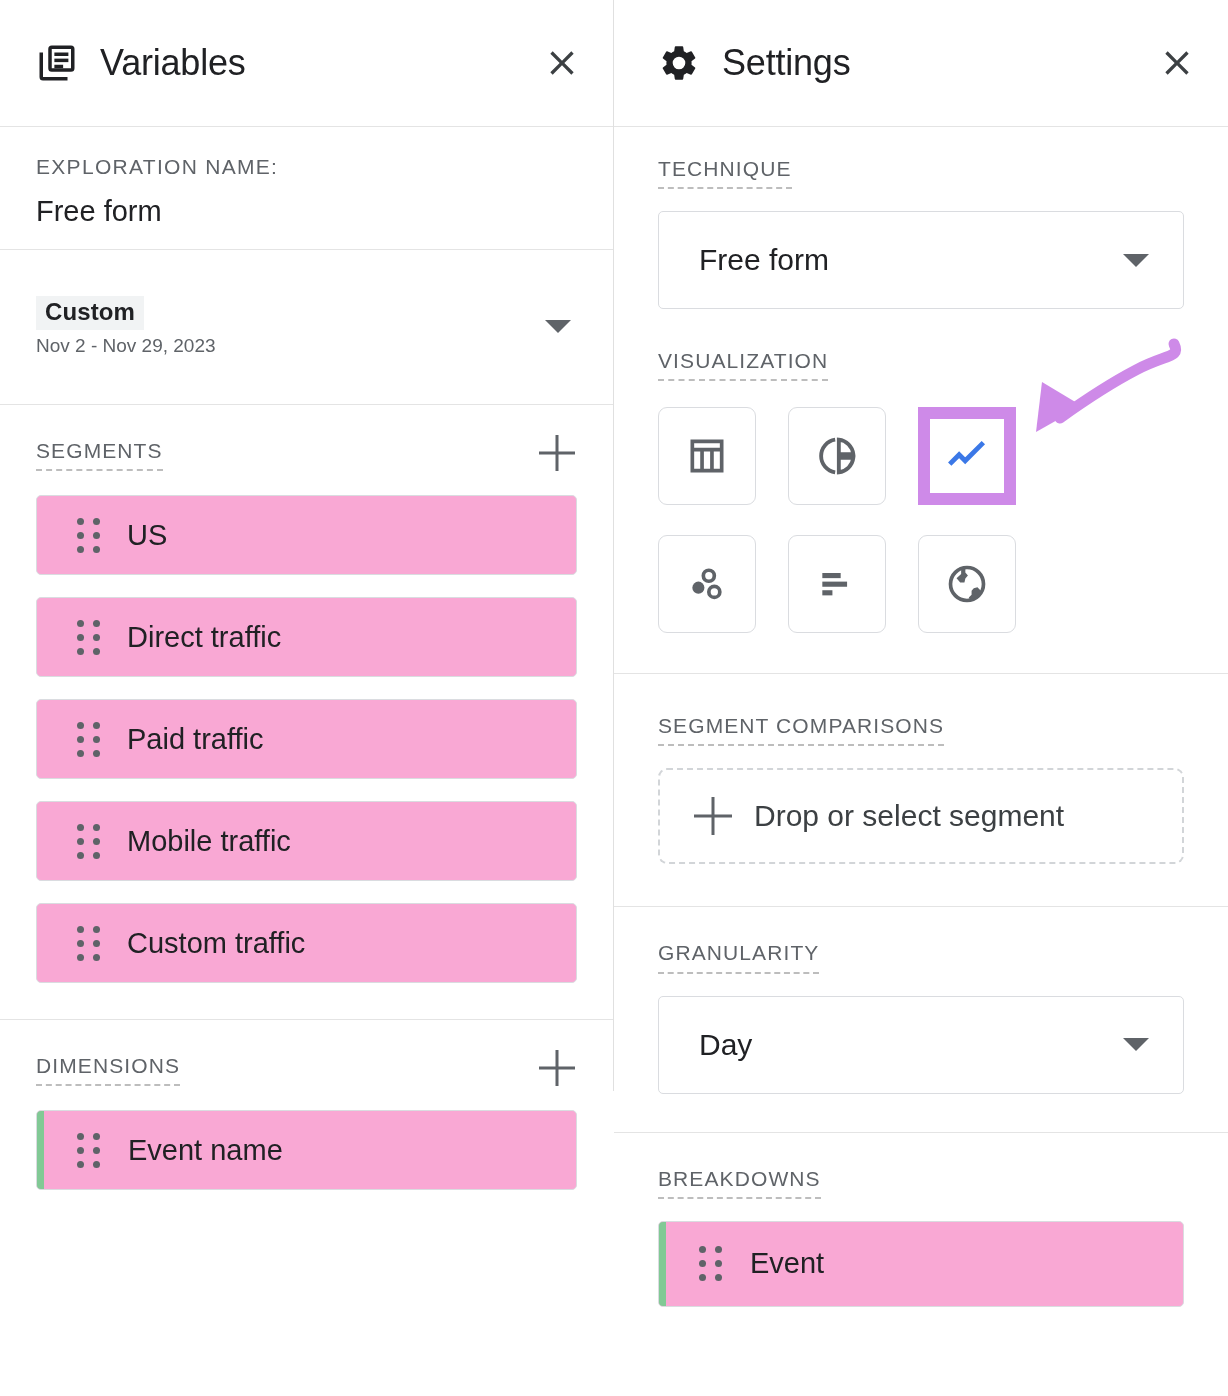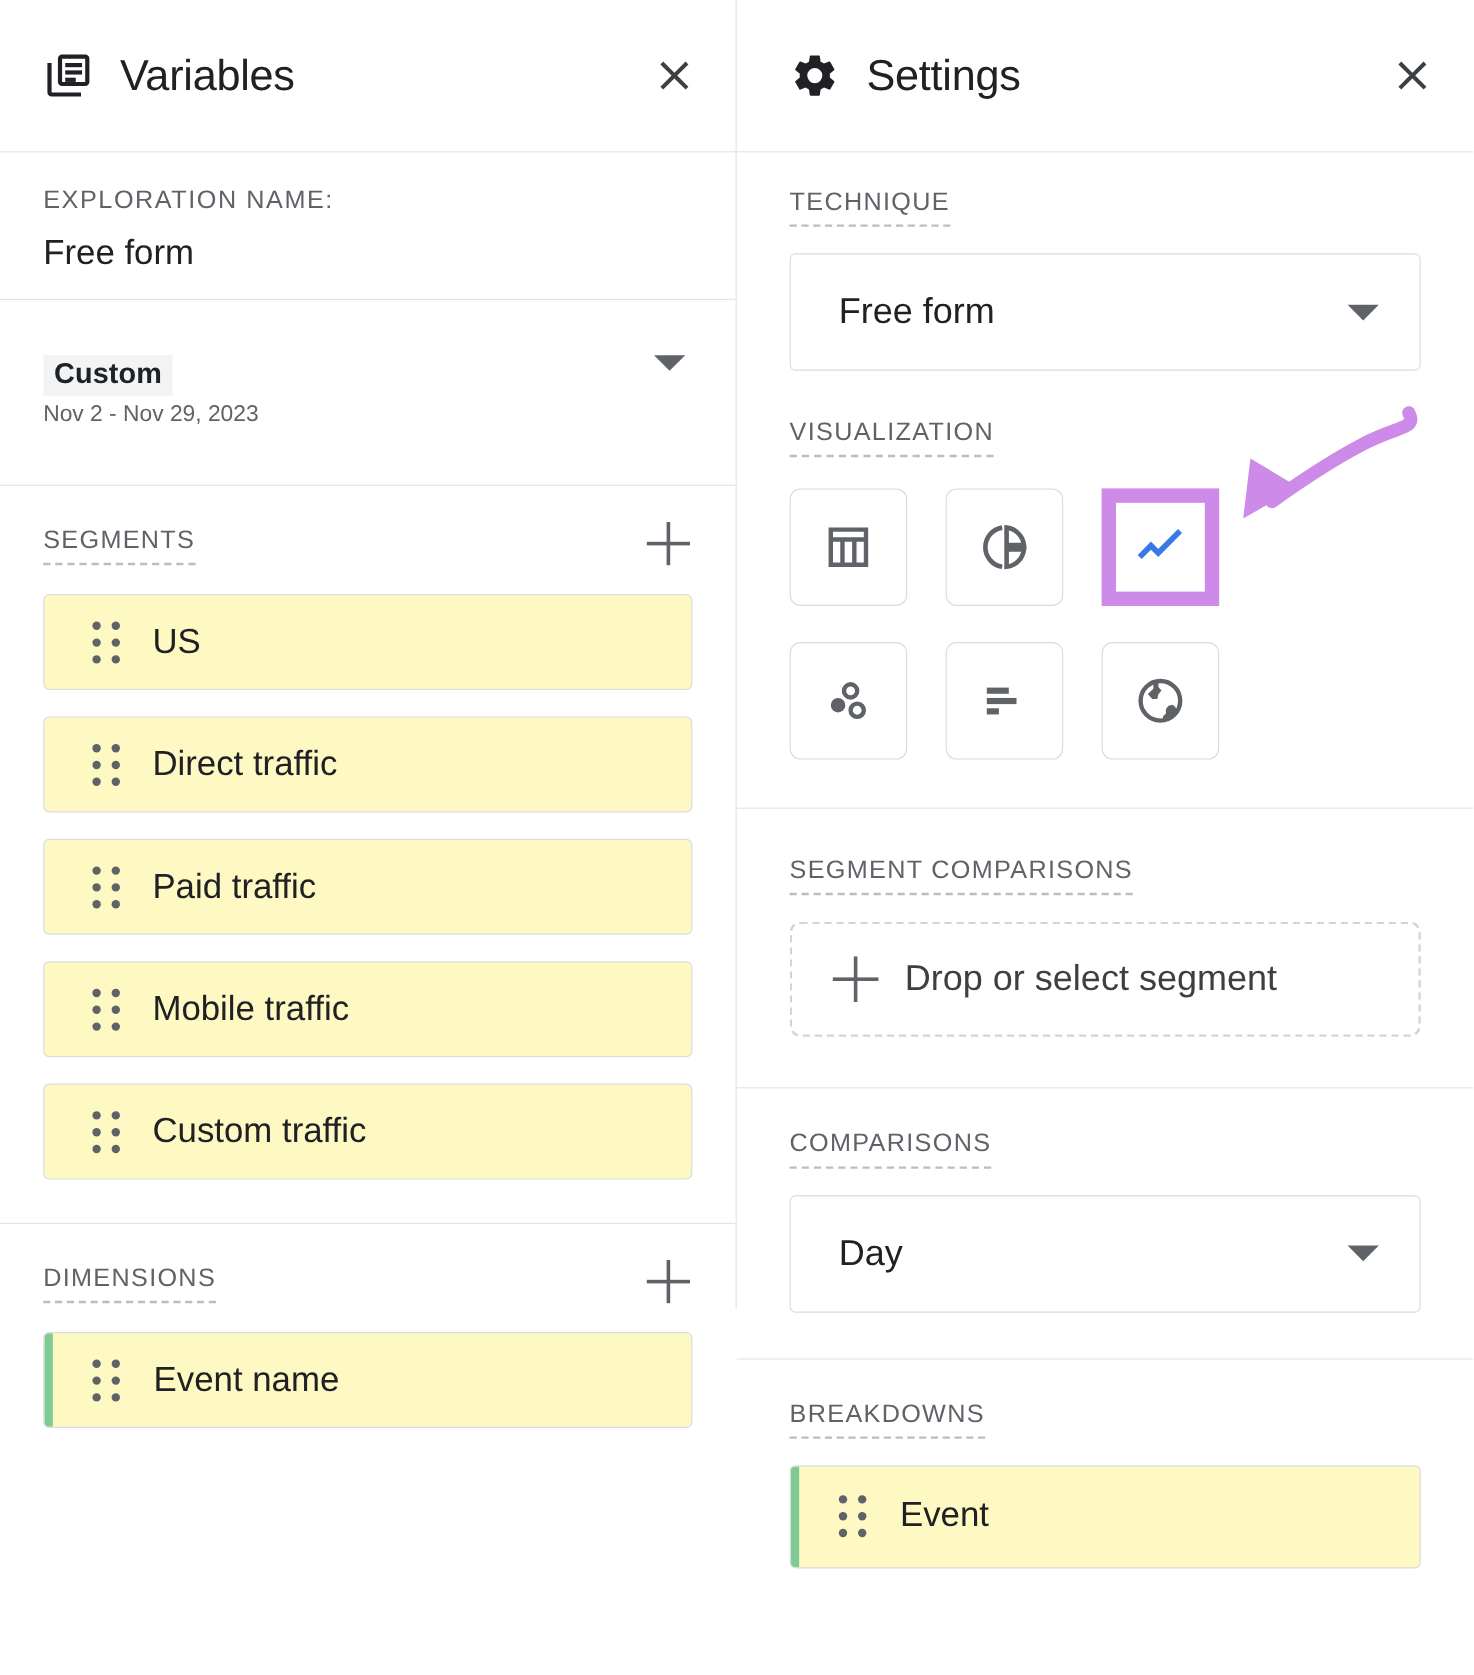--- a/index.html
+++ b/index.html
@@ -68,20 +68,21 @@
     font-size: 29px;
     color: #202124;
     margin-top: 15px;
     line-height: 1.2;
     font-weight: 400;
   }
 
   
   .daterange {
     display: flex;
+    align-items: center;
     padding: 46px 36px 46px 36px;
     border-bottom: 1.5px solid #e4e4e4;
     cursor: pointer;
   }
   .daterange .dr-text { flex: 1; }
   .badge-custom {
     display: inline-block;
     background: #f1f3f4;
     color: #202124;
     font-size: 24px;
@@ -129,21 +130,21 @@
   
   .chip {
     position: relative;
     display: flex;
     align-items: center;
     height: 80px;
     border: 1.5px solid #dadce0;
     border-radius: 5px;
     margin-top: 22px;
     padding-left: 40px;
-    background: #fef9c3;
+    background: #f9a8d4;
     cursor: grab;
     overflow: hidden;
   }
   .chip.green::before {
     content: "";
     position: absolute;
     left: 0; top: 0; bottom: 0;
     width: 7px;
     background: #81c995;
   }
@@ -442,21 +443,21 @@
 
     <div class="section divided" style="padding:40px 44px 42px 44px">
       <div class="label-caps">SEGMENT COMPARISONS</div>
       <div class="drop-zone">
         <span class="drop-plus"></span>
         <span class="dz-label">Drop or select segment</span>
       </div>
     </div>
 
     <div class="section divided" style="padding:34px 44px 38px 44px">
-      <div class="label-caps">COMPARISONS</div>
+      <div class="label-caps">GRANULARITY</div>
       <div class="select-box">
         <span class="sel-val">Day</span>
         <span class="caret"></span>
       </div>
     </div>
 
     <div class="section" style="padding:34px 44px 0 44px">
       <div class="label-caps">BREAKDOWNS</div>
       <div class="chip green" style="height:86px">
         <span class="drag-handle">

